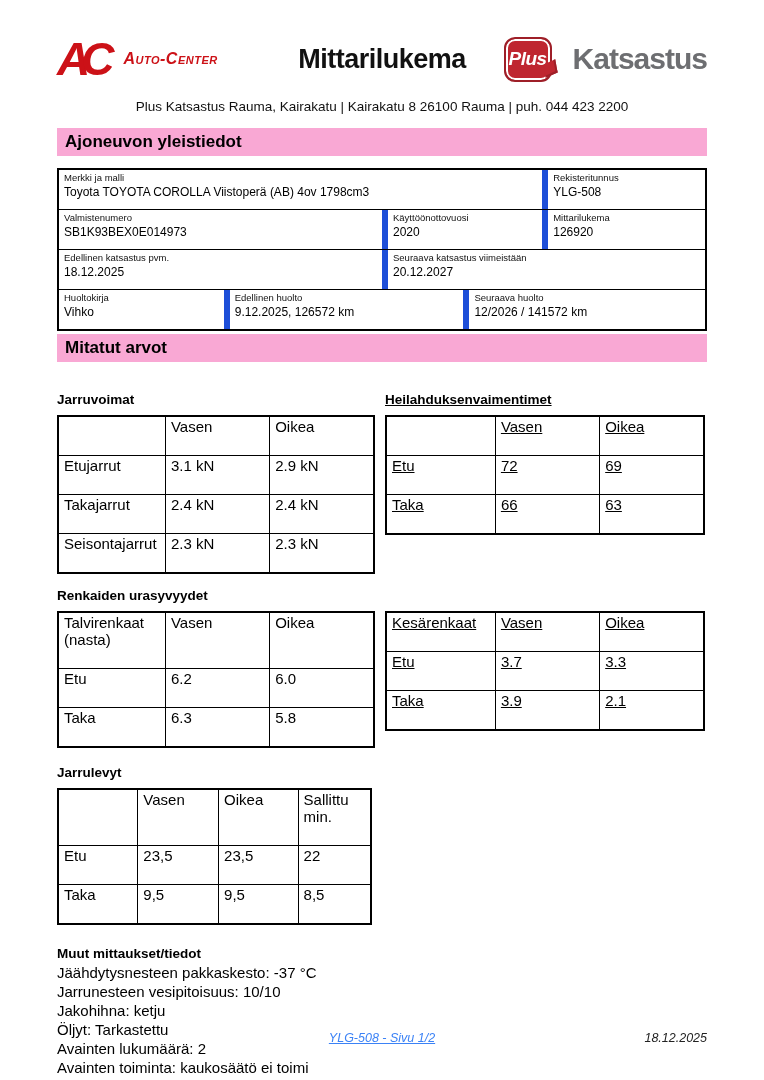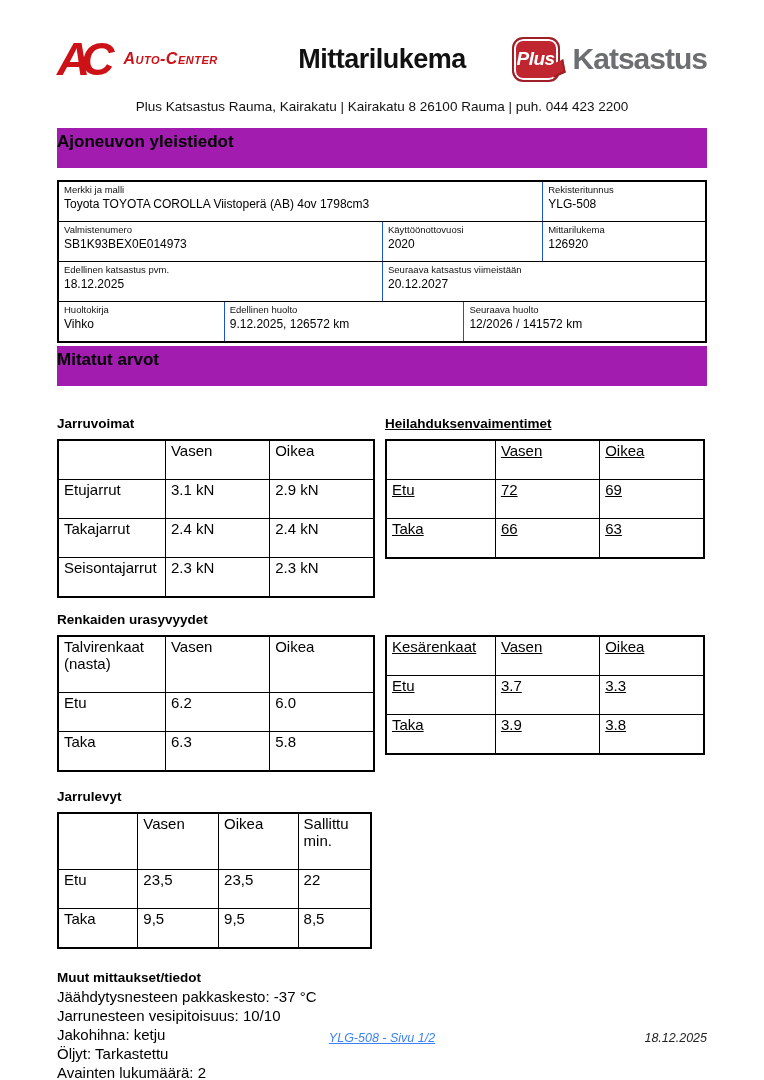--- a/index.html
+++ b/index.html
@@ -16,34 +16,34 @@
   .hdr-right { width:205px; display:flex; align-items:center; justify-content:flex-end; }
 
   .ac-initials { font-size:46px; font-weight:bold; font-style:italic; color:#cc1117; letter-spacing:-9px; line-height:1; padding-right:12px; }
   .ac-name { font-size:16px; font-weight:bold; font-style:italic; font-variant:small-caps; color:#cc1117; letter-spacing:.5px; margin-left:6px; white-space:nowrap; }
 
   .page-title { font-size:27px; font-weight:bold; color:#111; letter-spacing:-.5px; }
 
   .plus-bubble { position:relative; width:48px; height:45px; background:#bf2630; border:2px solid #9e1f28; border-radius:11px; box-shadow:inset 0 0 0 2px #fff; display:flex; align-items:center; justify-content:center; flex:0 0 auto; }
   .plus-bubble .plus-txt { color:#fff; font-style:italic; font-weight:bold; font-size:19px; letter-spacing:-.5px; }
   .bubble-tail { position:absolute; right:-7px; bottom:5px; width:13px; height:13px; background:#bf2630; border-right:2px solid #9e1f28; border-bottom:2px solid #9e1f28; transform:rotate(-25deg) skew(-15deg); }
-  .katsastus-name { font-size:30px; font-weight:bold; color:#6d6e71; margin-left:13px; letter-spacing:-1px; }
+  .katsastus-name { font-size:30px; font-weight:bold; color:#6d6e71; margin-left:21px; letter-spacing:-1px; }
 
   .address-line { text-align:center; font-size:13.5px; margin-top:11px; color:#111; }
 
   
-  .section-bar { background:#a21caf; height:40px; line-height:28px; font-size:17px; font-weight:bold; color:#000; }
+  .section-bar { background:#f9a8d4; height:28px; line-height:28px; padding-left:8px; font-size:17px; font-weight:bold; color:#000; }
   .bar-general { margin-top:14px; }
   .bar-measured { margin-top:3px; }
 
   
   .vtable { border:2px solid #000; margin-top:12px; }
   .vrow { display:flex; border-top:1px solid #000; }
   .vrow:first-child { border-top:none; }
-  .vcell { border-left:1px solid #1d4ed8; padding:2px 5px 4px 5px; min-height:39px; }
+  .vcell { border-left:6px solid #1d4ed8; padding:2px 5px 4px 5px; min-height:39px; }
   .vcell:first-child { border-left:none; }
   .vlabel { font-size:9.5px; color:#111; }
   .vvalue { font-size:12px; margin-top:2px; white-space:nowrap; }
   .w-748 { width:74.8%; } .w-252 { width:25.2%; }
   .w-50  { width:50%; }   .w-248 { width:24.8%; }
   .w-255 { width:25.5%; } .w-371 { width:37.1%; } .w-374 { width:37.4%; }
 
   
   .tbl-title { font-weight:bold; font-size:13.5px; margin-bottom:8px; }
   .cols { display:flex; gap:10px; align-items:flex-start; }
@@ -243,21 +243,21 @@
             </thead>
             <tbody>
               <tr>
                 <td>Etu</td>
                 <td>3.7</td>
                 <td>3.3</td>
               </tr>
               <tr>
                 <td>Taka</td>
                 <td>3.9</td>
-                <td>3.8</td>
+                <td>2.1</td>
               </tr>
             </tbody>
           </table>
       </div>
     </div>
 
     <div class="tbl-title discs-title">Jarrulevyt</div>
     <table class="t4">
         <thead>
           <tr>

